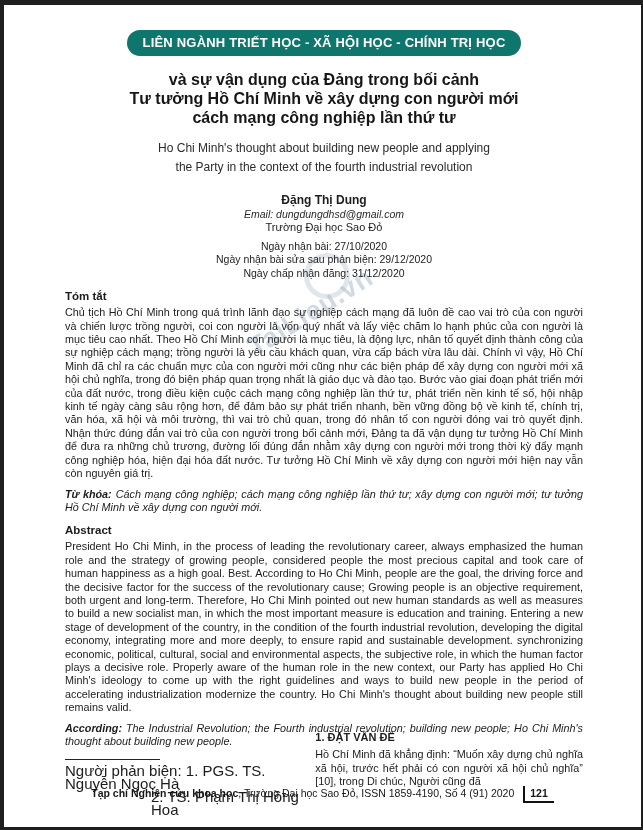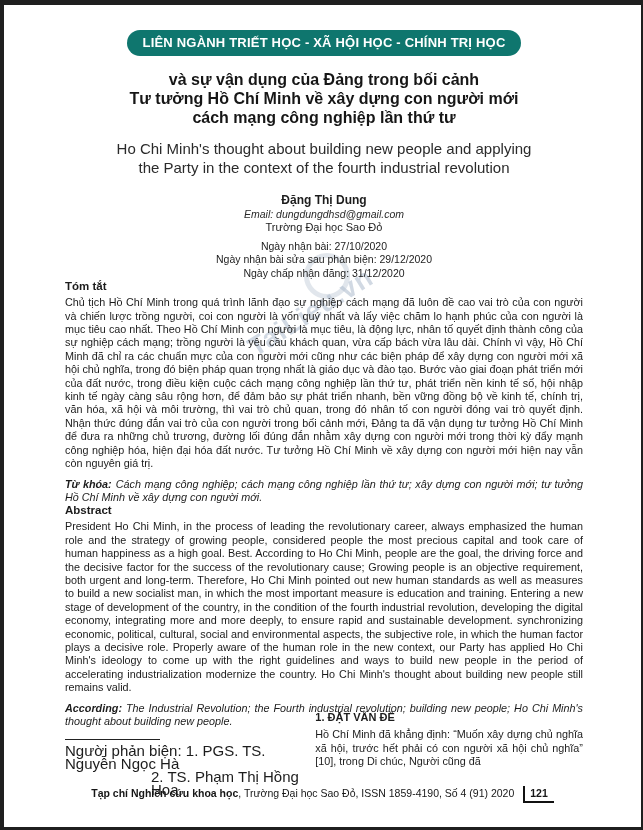--- a/index.html
+++ b/index.html
@@ -46,29 +46,29 @@
     font-weight:bold;
     font-size:13px;
     line-height:26px;
     padding:0 16px;
     border-radius:14px;
     letter-spacing:.2px;
     white-space:nowrap;
   }
 
   .title-vi { margin:14px 0 0 0; text-align:center; font-size:16px; font-weight:bold; line-height:19px; color:#161616; }
-  .title-en { margin:12px 0 0 0; text-align:center; font-size:15px; font-weight:normal; line-height:19px; color:#2b2b2b; }
+  .title-en { margin:12px 0 0 0; text-align:center; font-size:12px; font-weight:normal; line-height:19px; color:#2b2b2b; }
 
   .author-block { margin-top:16px; text-align:center; }
   .author-name { font-size:12px; font-weight:bold; line-height:15px; }
   .author-email { font-size:10.5px; font-style:italic; line-height:13px; color:#2a2a2a; }
   .author-affil { font-size:11px; line-height:13px; }
   .dates { margin-top:6px; font-size:10.5px; line-height:13.4px; }
 
-  .abs-heading { font-size:11.5px; font-weight:bold; line-height:13px; }
+  .abs-heading { margin-top:10px; font-size:11.5px; font-weight:bold; line-height:13px; }
   .abs-heading.en { }
   .abs-body {
     margin:3px 0 0 0;
     font-size:10.8px; line-height:13.4px;
     text-align:justify;
   }
   .kw { margin:7px 0 0 0; font-size:10.8px; line-height:13.4px; font-style:italic; text-align:justify; }
   .kw .kw-label { font-weight:bold; margin-right:4px; }
 
   .bottom-row { display:flex; margin-top:2px; }

